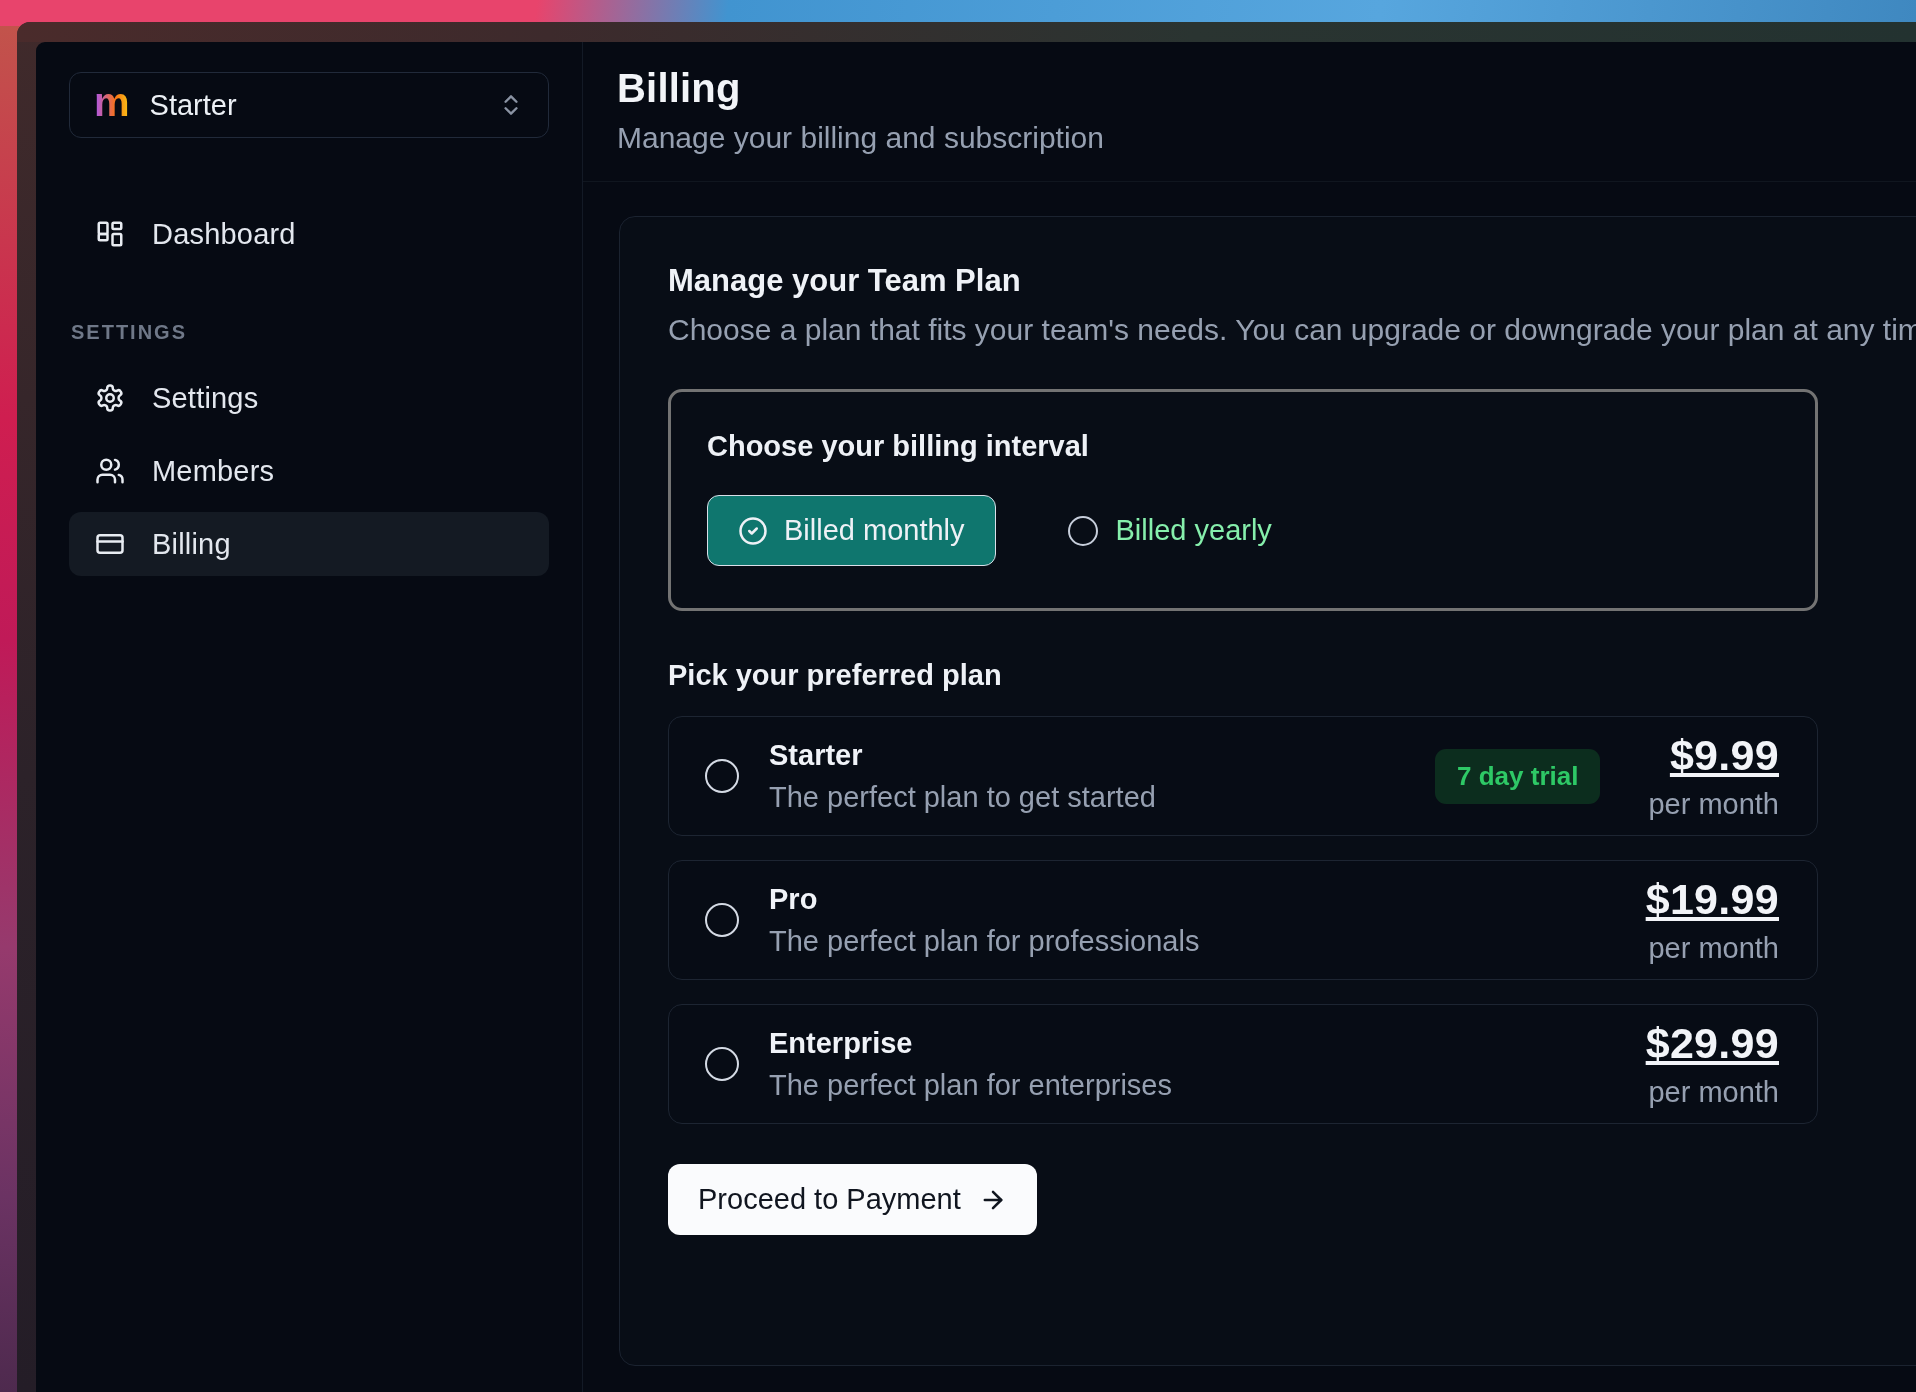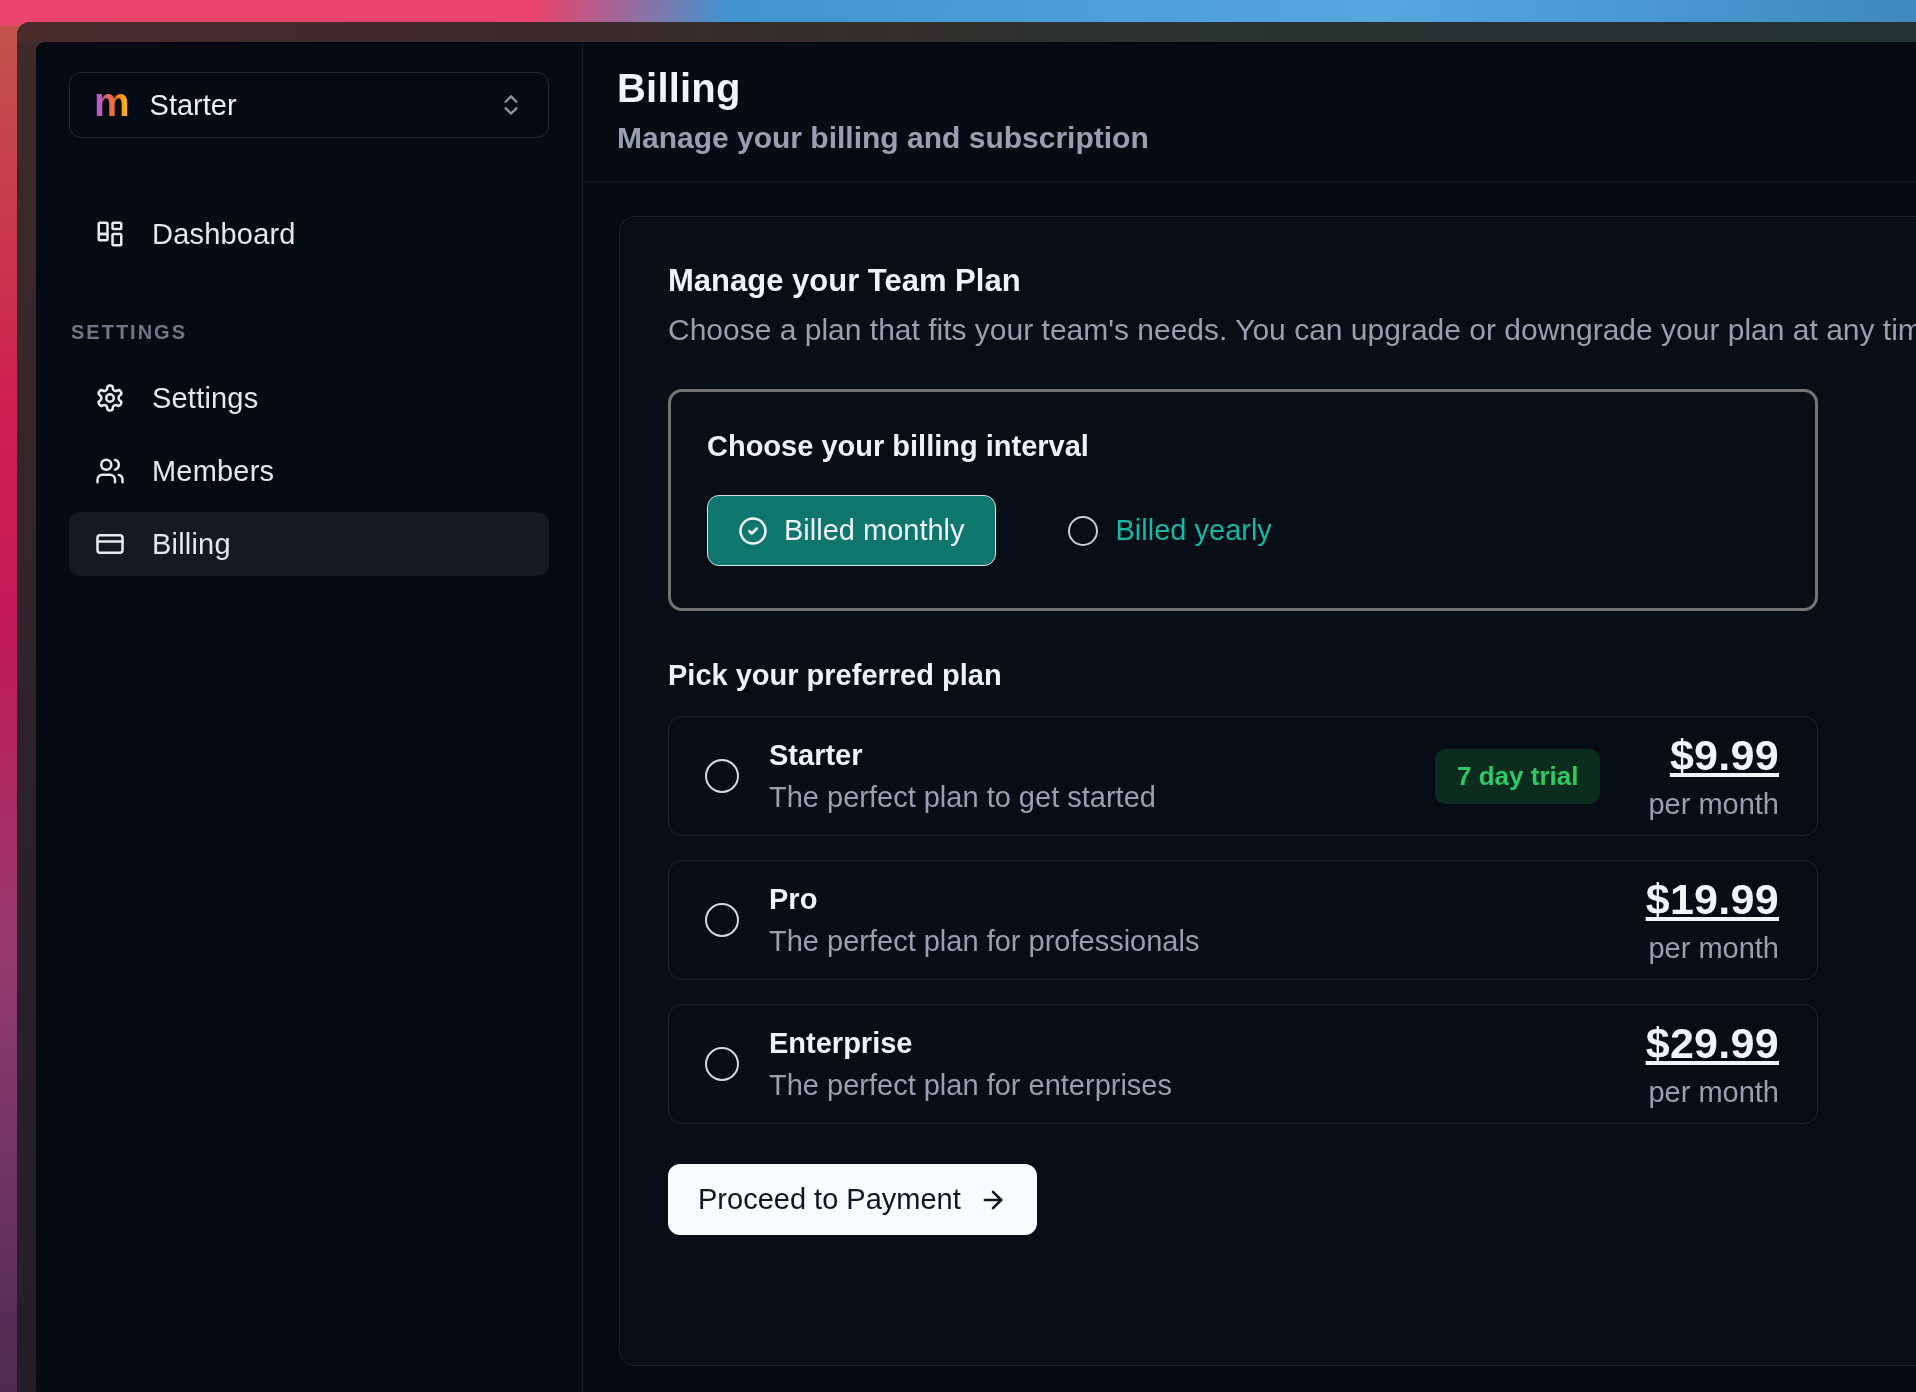--- a/index.html
+++ b/index.html
@@ -67,21 +67,21 @@
   .nav-item .nav-icon { display: flex; color: #e8ecf2; }
   .nav-label { font-size: 29px; margin-left: 27px; font-weight: 400; letter-spacing: 0.2px; }
   .nav-section-label {
     font-size: 20px; font-weight: 700; letter-spacing: 2px;
     color: #6f7888; margin: 46px 0 22px 2px;
   }
   
   .main { flex: 1 1 auto; display: flex; flex-direction: column; min-width: 0; }
   .main-header { padding: 24px 40px 26px 34px; border-bottom: 1px solid #10161f; }
   .page-title { font-size: 40px; font-weight: 700; color: #f2f4f8; letter-spacing: 0.2px; }
-  .page-subtitle { font-size: 30px; color: #96a0b1; margin-top: 10px; font-weight: 700; }
+  .page-subtitle { font-size: 30px; color: #96a0b1; margin-top: 10px; font-weight: 400; }
   .content { padding: 34px 0 0 36px; flex: 1; }
   .outer-card {
     border: 1px solid #1b2330;
     border-radius: 16px;
     background: #080d16;
     padding: 46px 0 52px 48px;
     margin-right: -40px;
     min-height: 1150px;
   }
   .card-title { font-size: 31px; font-weight: 700; color: #eff2f7; }
@@ -101,21 +101,21 @@
     border: 1px solid #d9dfe8; border-radius: 12px;
     background: #0f766e;
     padding: 18px 30px;
     cursor: pointer;
   }
   .interval-chip .chip-label { font-size: 29px; color: #eef1f6; font-weight: 500; }
   .interval-plain {
     display: inline-flex; align-items: center; gap: 18px;
     margin-left: 72px; cursor: pointer;
   }
-  .interval-plain .chip-label { font-size: 29px; color: #14b8a6; font-weight: 400; }
+  .interval-plain .chip-label { font-size: 29px; color: #86efac; font-weight: 400; }
   .radio-circle {
     width: 30px; height: 30px; border-radius: 50%;
     border: 2.5px solid #c7cedb; flex: 0 0 auto;
   }
   
   .plans-heading { margin-top: 48px; font-size: 29px; font-weight: 600; color: #eef1f6; }
   .plan-row {
     margin-top: 24px;
     border: 1px solid #1d2532;
     border-radius: 14px;

